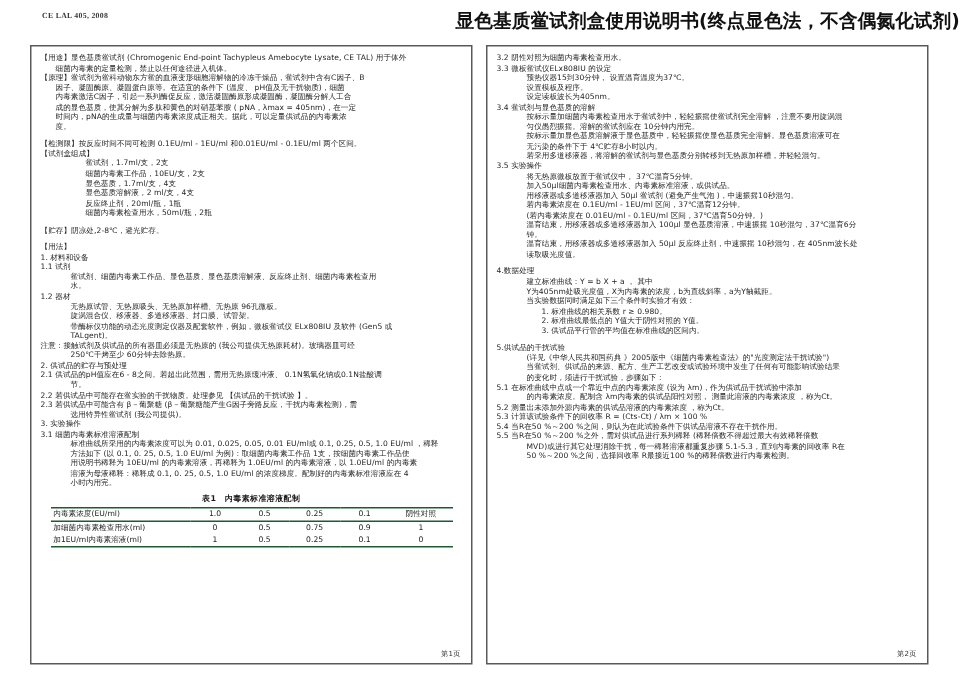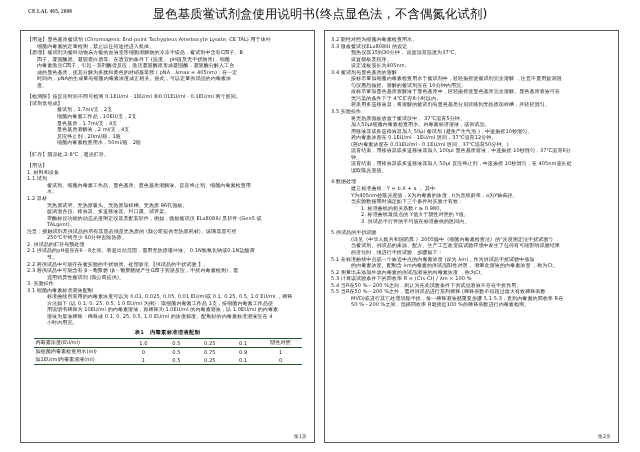--- a/index.html
+++ b/index.html
@@ -36,23 +36,23 @@
     font-weight: bold;
     letter-spacing: 0.2px;
     color: #3a3a3a;
     font-family: "Liberation Serif", serif;
   }
   .doc-title {
     position: absolute;
     left: 0;
     right: 0;
     top: 6px;
-    text-align: center;
+    text-align: right;
     font-size: 12.4px;
-    font-weight: normal;
+    font-weight: bold;
     letter-spacing: 0.1px;
     color: #111;
     font-family: "DejaVu Sans", sans-serif;
   }
 
   
   .columns {
     position: absolute;
     top: 30px;
     left: 20px;

